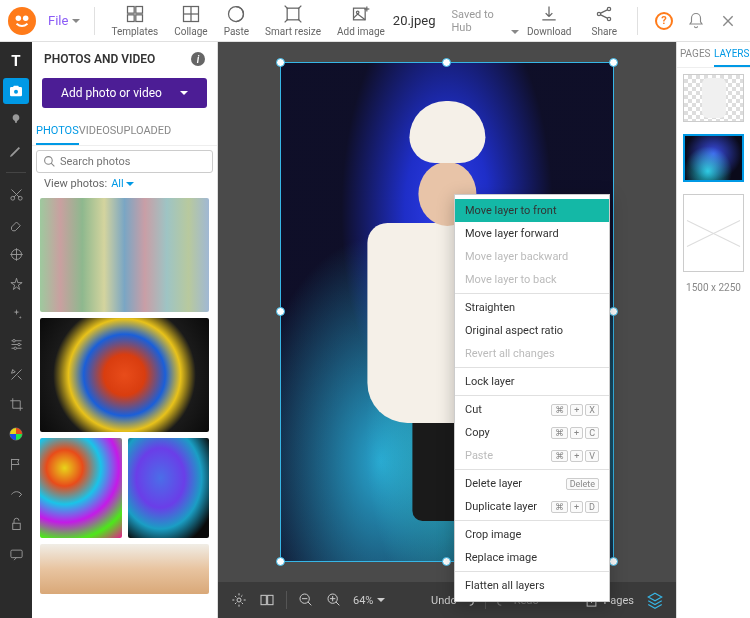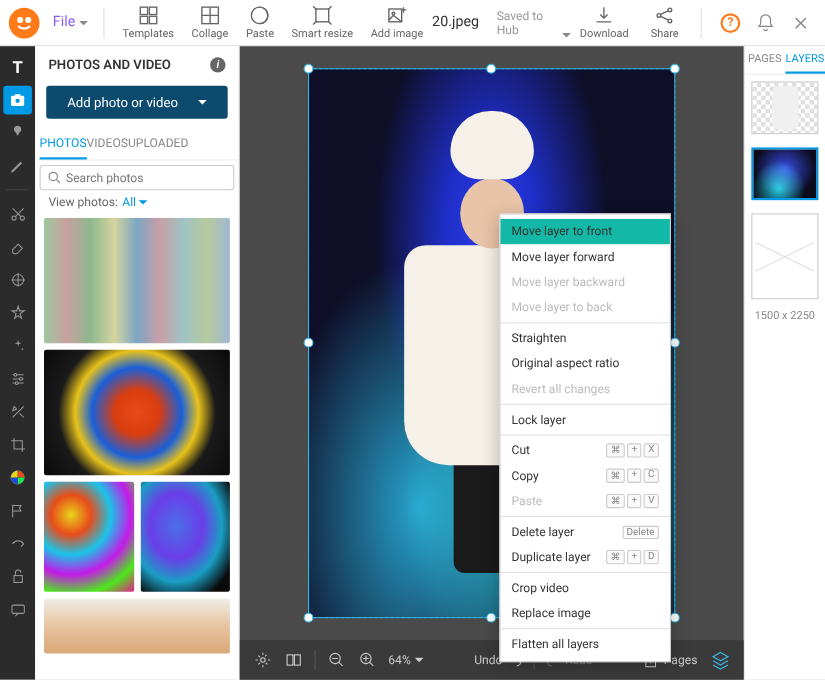--- a/index.html
+++ b/index.html
@@ -17,21 +17,21 @@
 .saved{font-size:11px;color:#999;display:flex;align-items:flex-end;gap:2px}
 .top-right{display:flex;align-items:center;gap:4px}
 .icon-btn{width:28px;height:28px;display:flex;align-items:center;justify-content:center;cursor:pointer;color:#888}
 .help-icon{width:18px;height:18px;border:2px solid #ff7b1a;border-radius:50%;color:#ff7b1a;display:flex;align-items:center;justify-content:center;font-size:11px;font-weight:bold}
 .main{display:flex;height:576px}
 .left-rail{width:32px;background:#2b2b2b;display:flex;flex-direction:column;align-items:center;padding-top:6px;gap:4px}
 .rail-item{width:26px;height:26px;display:flex;align-items:center;justify-content:center;cursor:pointer;color:#999;border-radius:3px}
 .rail-item.active{background:#0099e5;color:#fff}
 .left-panel{width:186px;background:#fff;border-right:1px solid #ddd;display:flex;flex-direction:column}
 .panel-header{padding:10px 12px 8px;display:flex;align-items:center;justify-content:space-between;font-size:12px;font-weight:600;color:#333}
-.add-btn{margin:4px 10px 10px;padding:8px;background:#0c4a6e;color:#fff;border:none;border-radius:3px;font-size:12px;cursor:pointer;display:flex;align-items:center;justify-content:center;gap:18px}
+.add-btn{margin:4px 10px 10px;padding:8px;background:#4c1d95;color:#fff;border:none;border-radius:3px;font-size:12px;cursor:pointer;display:flex;align-items:center;justify-content:center;gap:18px}
 .tabs{display:flex;padding:0 4px;gap:0;border-bottom:1px solid #eee;font-size:11px}
 .tab{padding:6px 0;cursor:pointer;color:#888}
 .tab.active{color:#0099e5;border-bottom:2px solid #0099e5}
 .search-box{margin:4px;display:flex;align-items:center;border:1px solid #ccc;border-radius:3px;padding:4px 6px;gap:4px}
 .search-box input{border:none;outline:none;flex:1;font-size:11px}
 .view-row{padding:0 12px 8px;font-size:11px;color:#666;display:flex;align-items:center;gap:4px}
 .view-row .all{color:#0099e5}
 .thumbs{flex:1;overflow:hidden;padding:0 8px}
 .thumb{width:100%;height:114px;margin-bottom:6px;border-radius:2px}
 .thumb-row{display:flex;gap:6px}
@@ -404,21 +404,21 @@
         <div class="ctx-item">
             <span>Duplicate layer</span>
             <span class="shortcut">
               <span class="key">⌘</span>
               <span class="key">+</span>
               <span class="key">D</span>
             </span>
           </div>
         <div class="ctx-sep"></div>
         <div class="ctx-item">
-            <span>Crop video</span>
+            <span>Crop image</span>
           </div>
         <div class="ctx-item">
             <span>Replace image</span>
           </div>
         <div class="ctx-sep"></div>
         <div class="ctx-item">
             <span>Flatten all layers</span>
           </div>
 
       </div>

